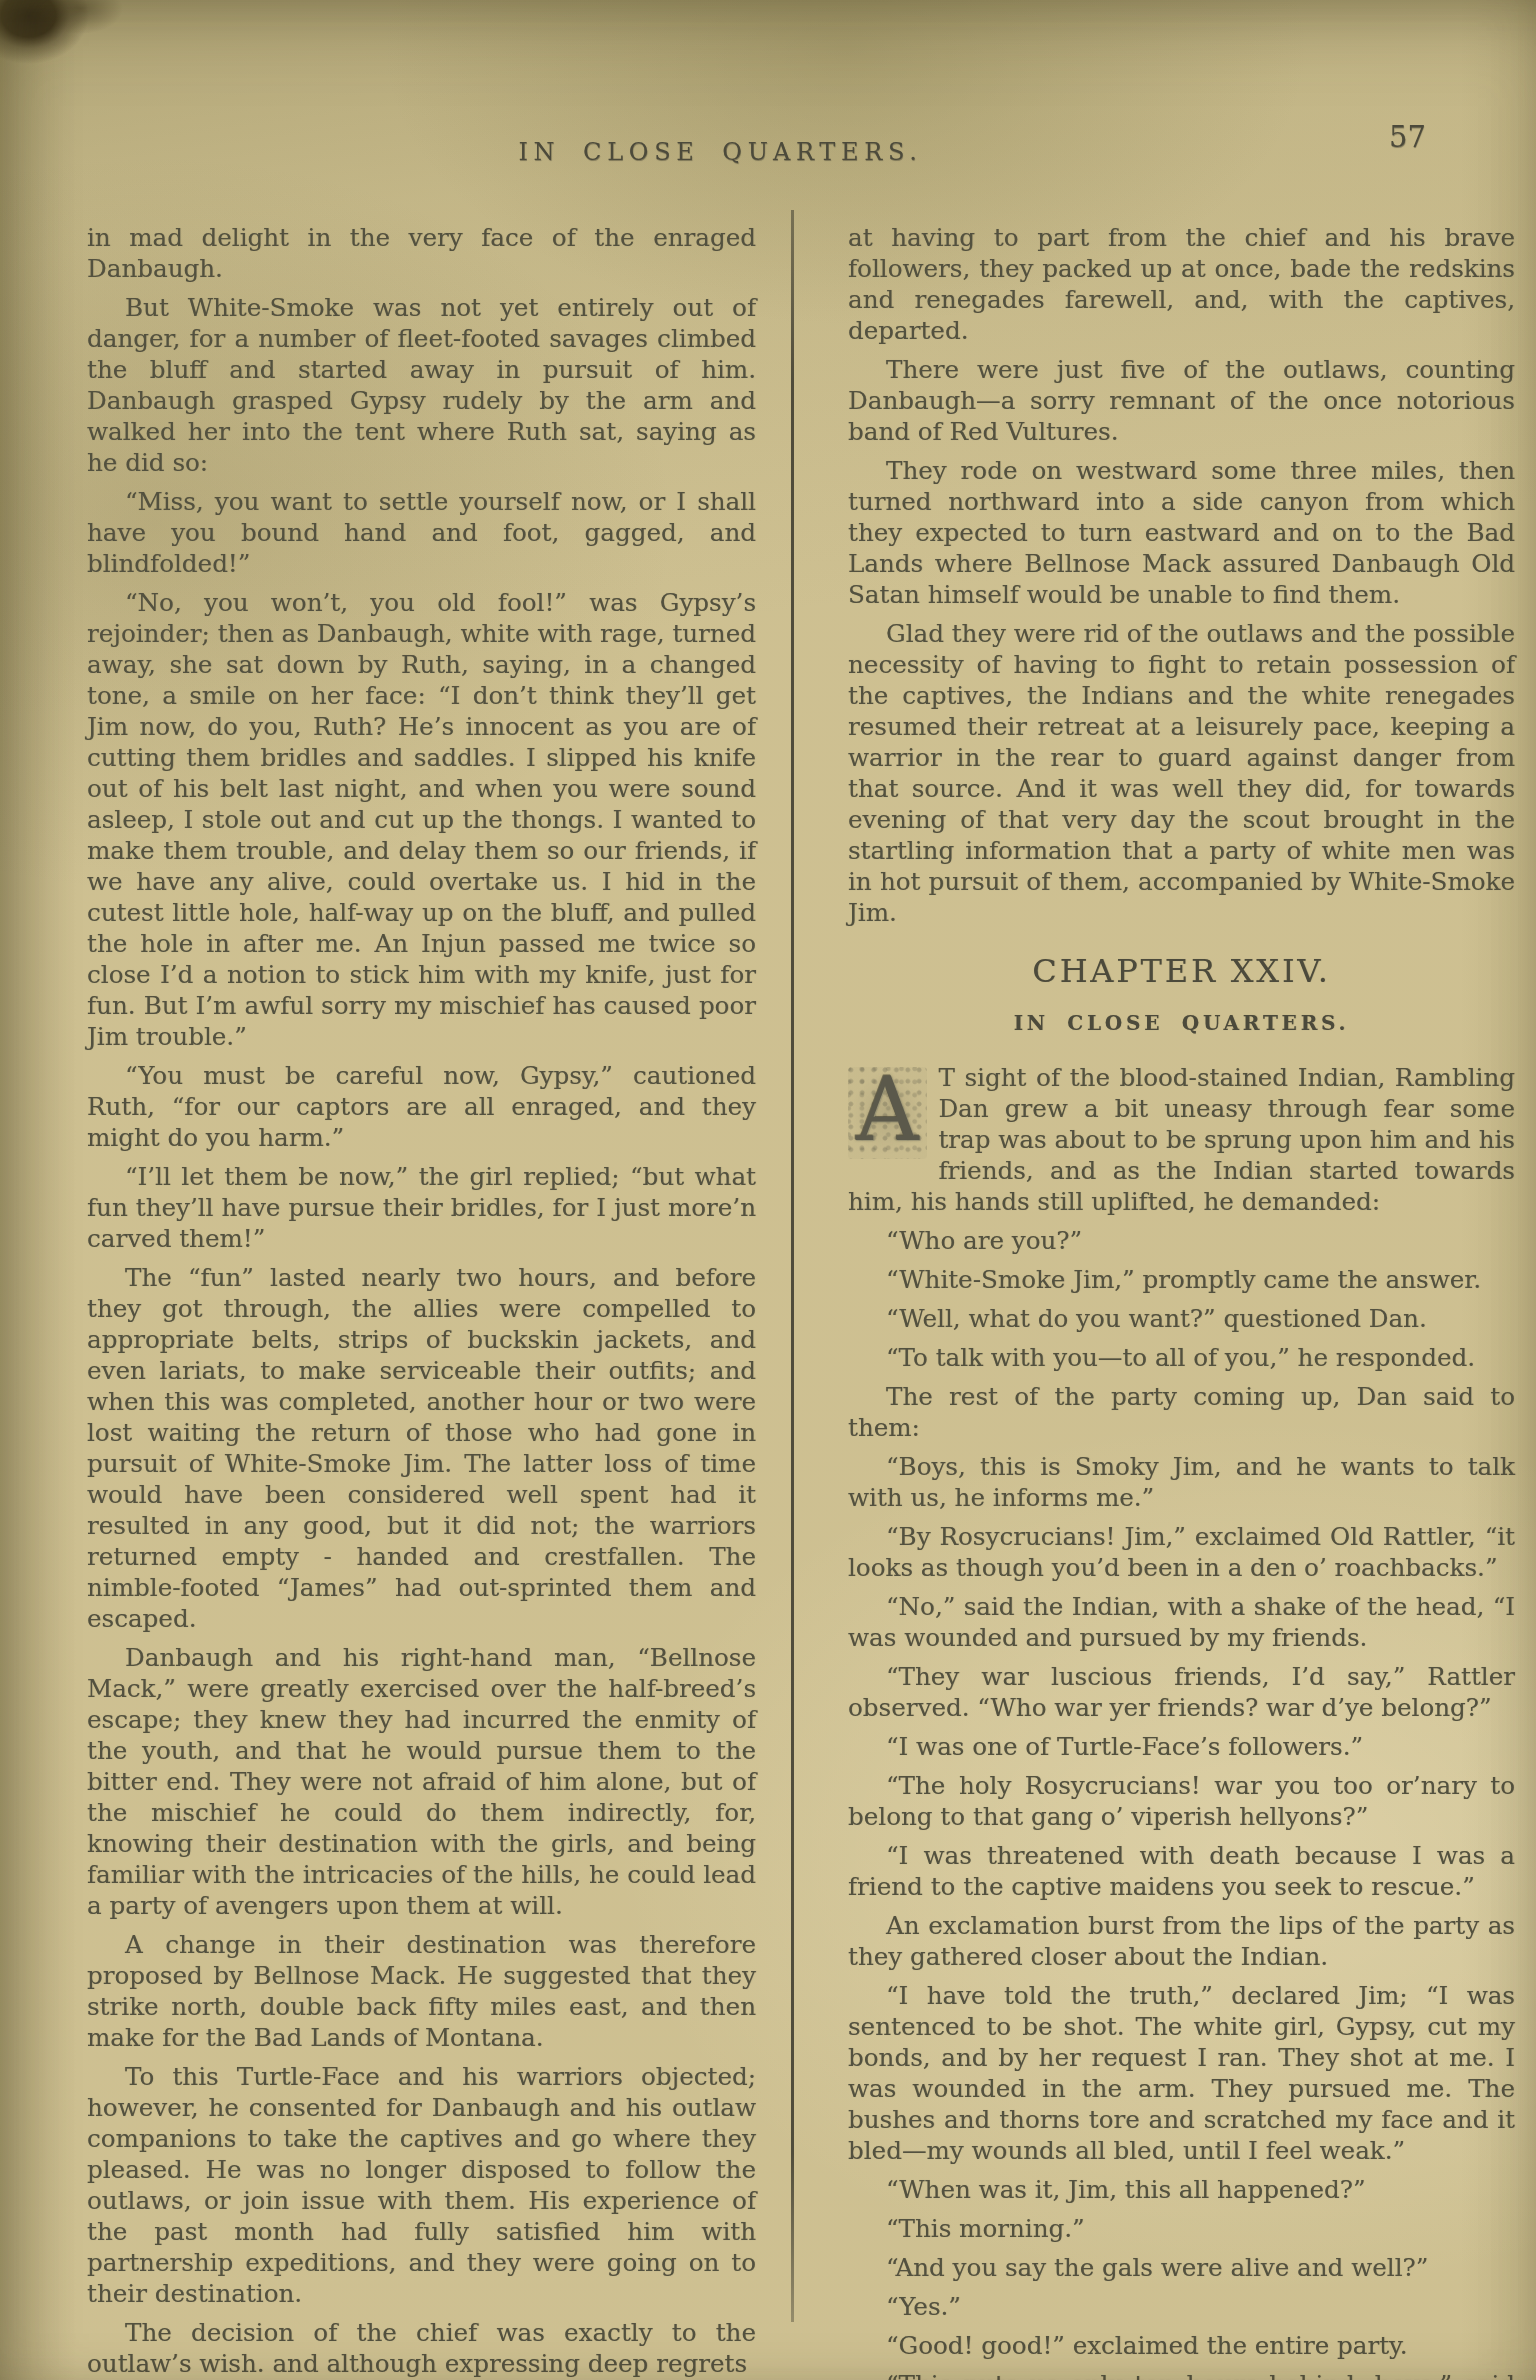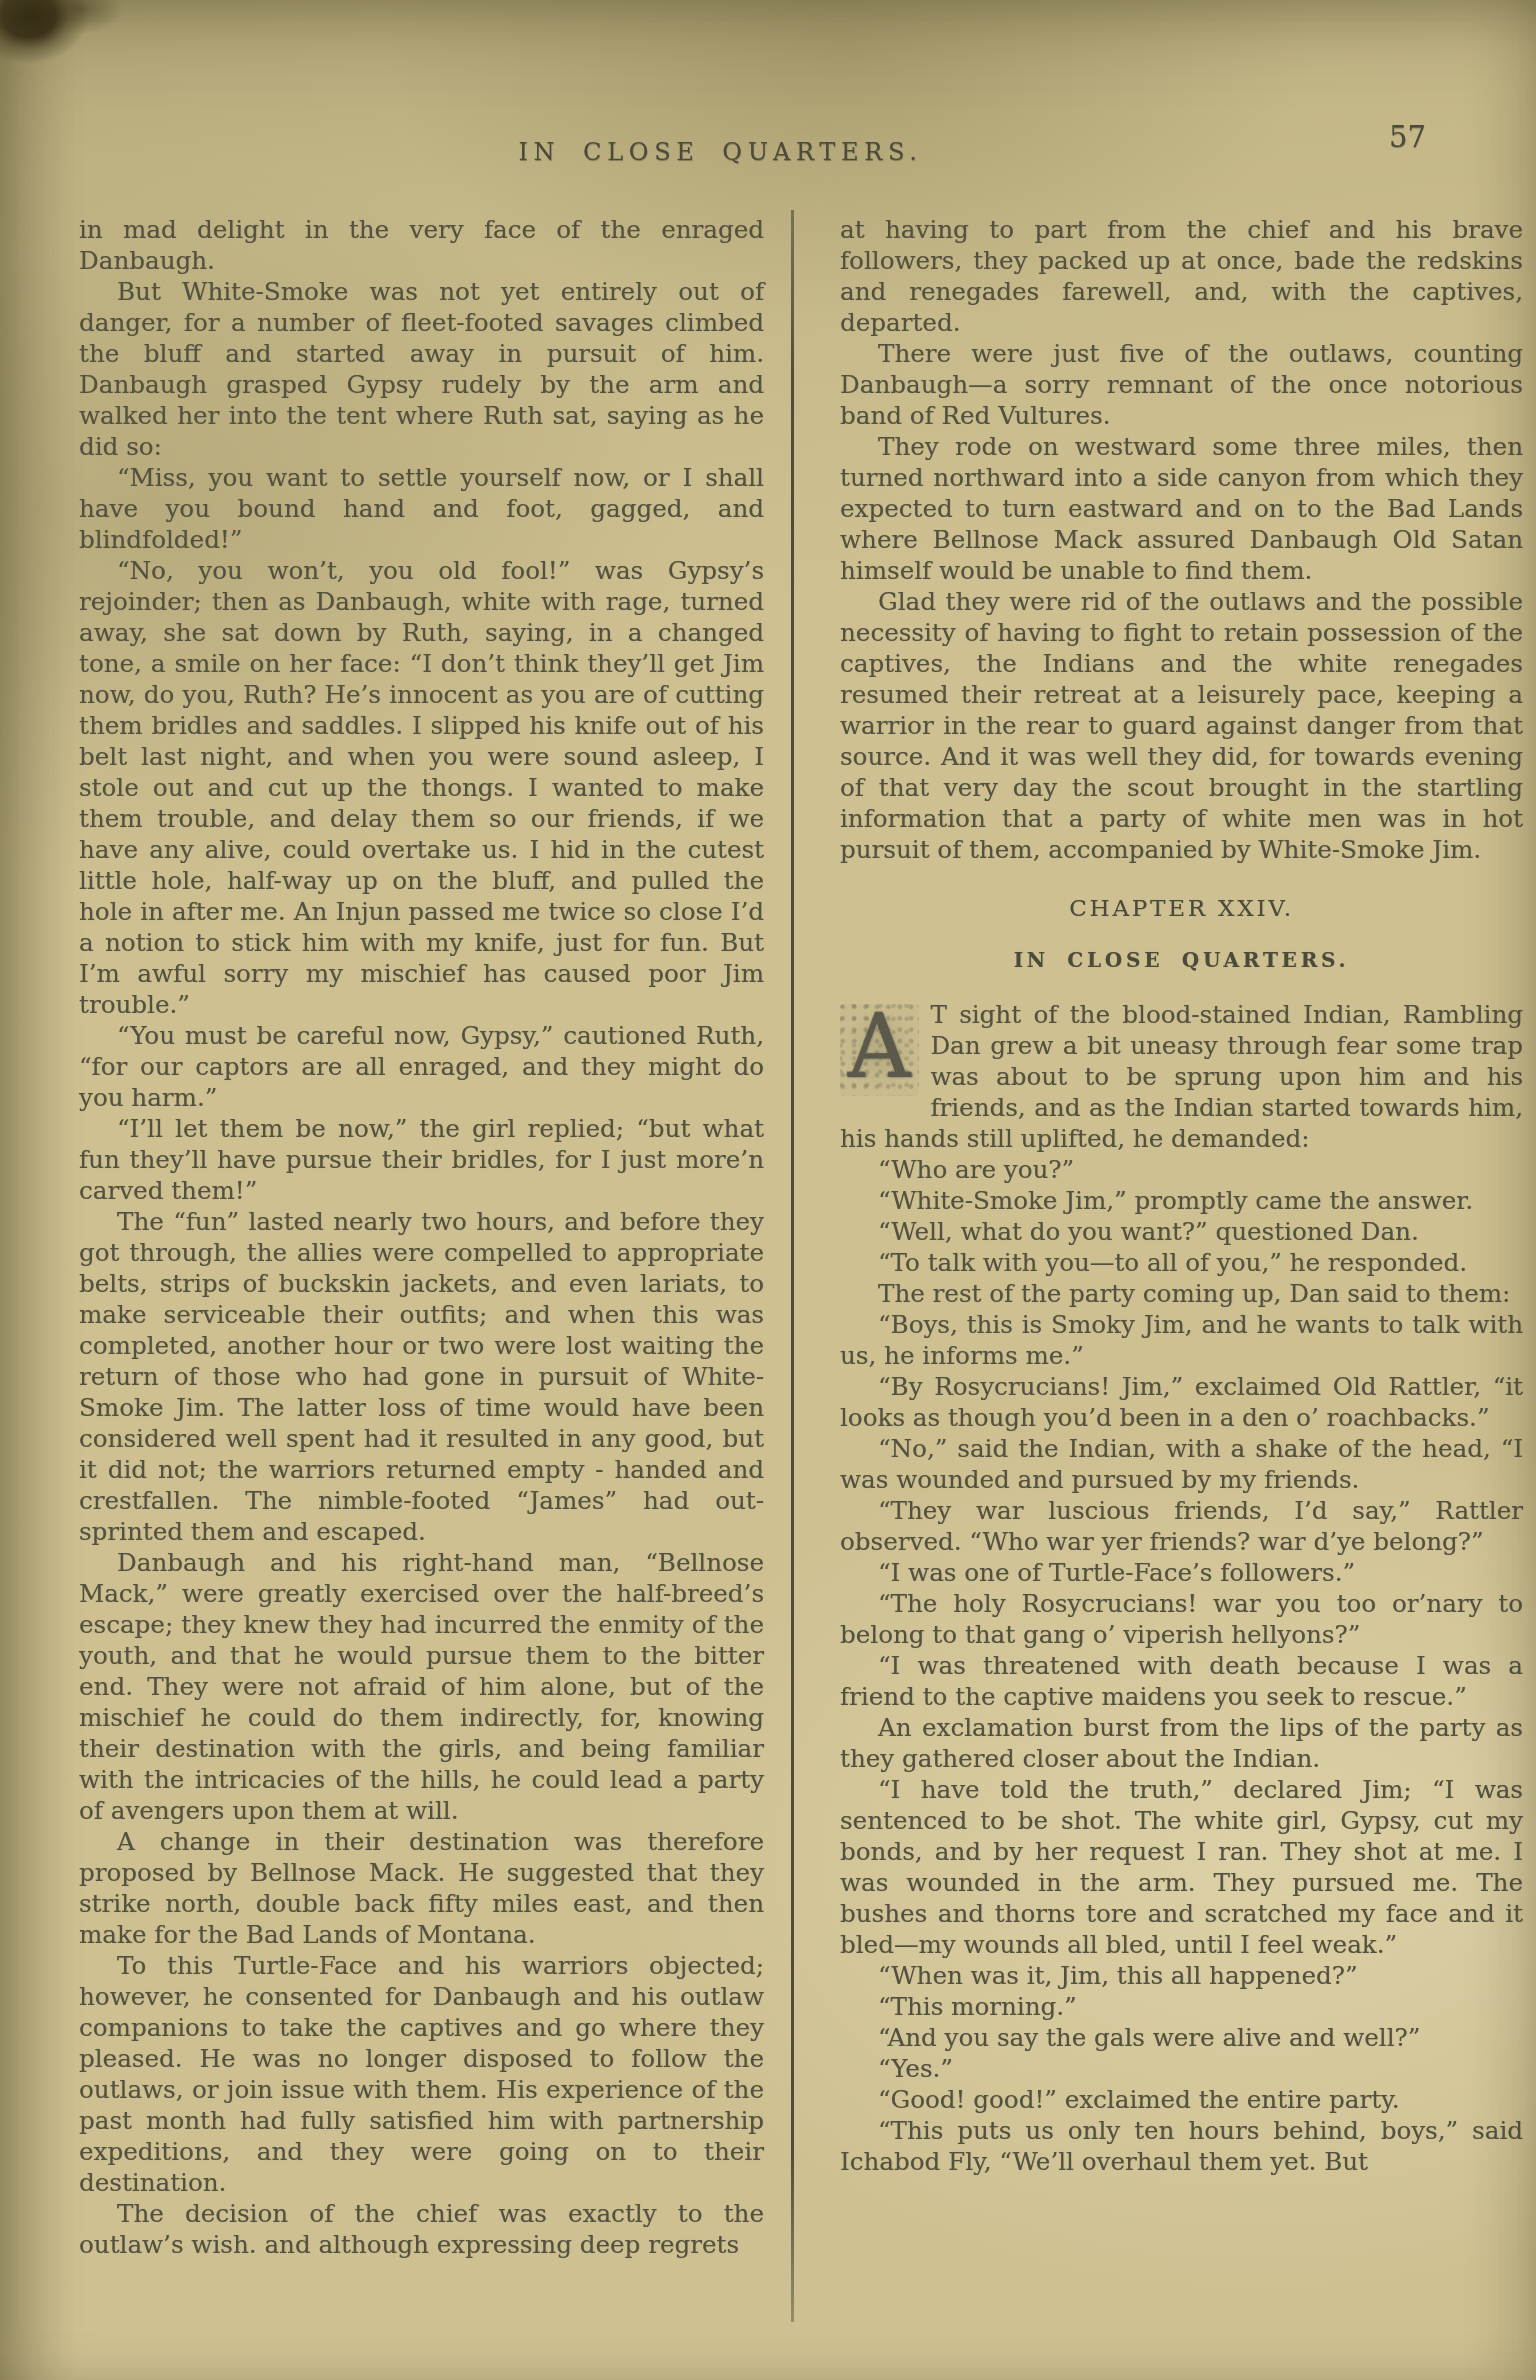--- a/index.html
+++ b/index.html
@@ -55,30 +55,30 @@
     text-shadow: 0.4px 0.5px 0.7px rgba(60,58,45,0.45);
   }
   .column {
     position: absolute; top: 214px;
     text-align: justify;
     font-size: 24.6px; line-height: 31px;
     text-shadow: 0.3px 0.4px 0.7px rgba(68,66,50,0.38);
   }
   .col-left  { left: 79px;  width: 685px; }
   .col-right { left: 840px; width: 683px; }
-  .column p { margin: 0; text-indent: 38px; }
+  .column p { margin: 8px; text-indent: 38px; }
   .column p.noindent { text-indent: 0; }
   .divider {
     position: absolute; left: 791px; top: 210px; width: 2.8px; height: 2112px;
     background: linear-gradient(180deg, rgba(64,62,48,0.55), rgba(58,56,44,0.85) 8%, rgba(58,56,44,0.85) 92%, rgba(64,62,48,0.40));
     z-index: 2;
   }
   .chapter-heading {
     margin: 28px 0 0 0; text-align: center; text-indent: 0;
-    font-size: 23px; font-weight: normal; letter-spacing: 2.8px;
+    font-size: 32px; font-weight: normal; letter-spacing: 2.8px;
     color: #4c4a3b;
   }
   .chapter-subheading {
     margin: 21px 0 23px 0; text-align: center; text-indent: 0;
     font-size: 20px; font-weight: bold; letter-spacing: 3.8px; word-spacing: 7.6px;
     color: #4c4a3b;
   }
   p.open { text-indent: 0; }
   .dropcap {
     float: left;

